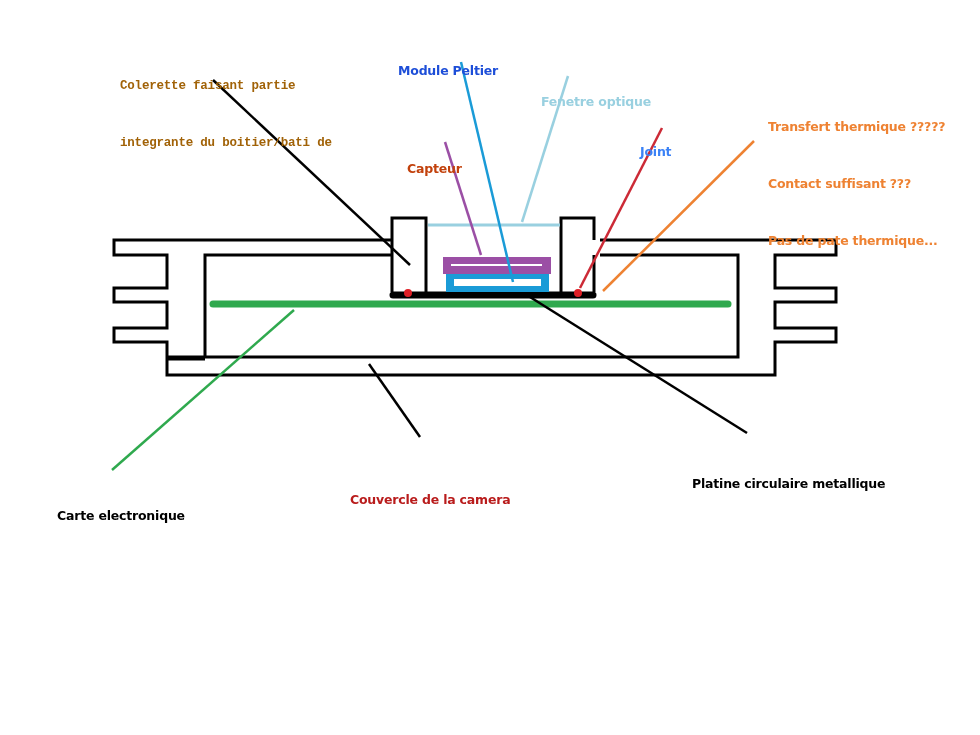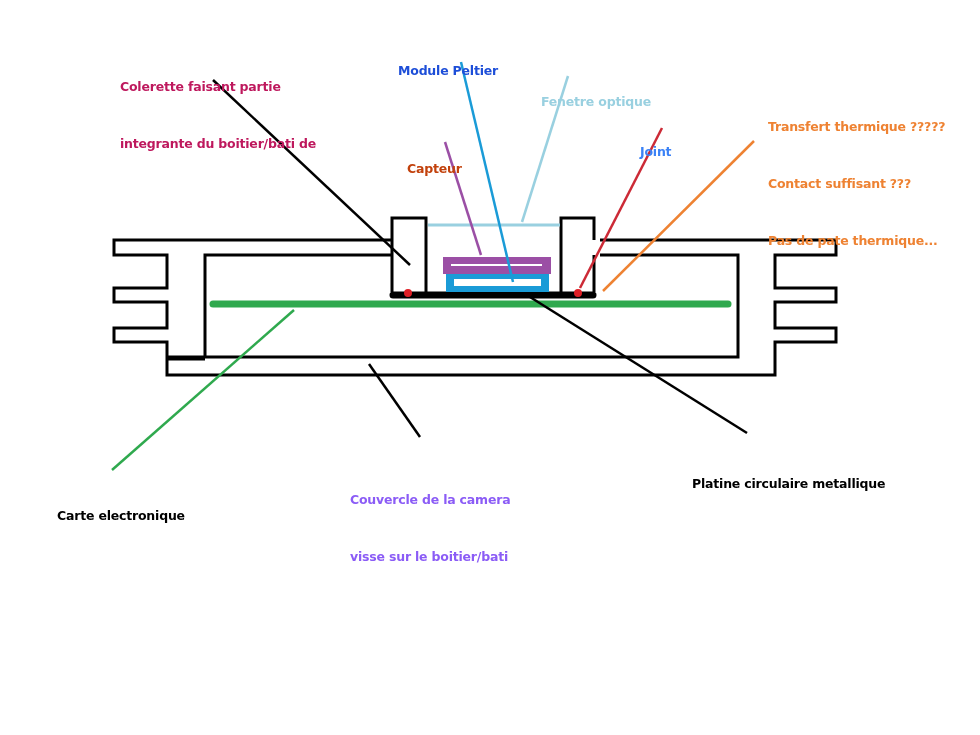--- a/index.html
+++ b/index.html
@@ -44,21 +44,21 @@
   <line x1="461" y1="62" x2="513" y2="282" stroke="#1a9bd7" stroke-width="2.5"></line>
   <line x1="568" y1="76" x2="522" y2="222" stroke="#99d0e0" stroke-width="2.5"></line>
   <line x1="445" y1="142" x2="481" y2="255" stroke="#9b4fa5" stroke-width="2.5"></line>
   <line x1="662" y1="128" x2="580" y2="288" stroke="#cc2a36" stroke-width="2.5"></line>
   <line x1="754" y1="141" x2="603" y2="291" stroke="#ee8232" stroke-width="2.5"></line>
   <line x1="294" y1="310" x2="112" y2="470" stroke="#2fa94e" stroke-width="2.5"></line>
   <line x1="369" y1="364" x2="420" y2="437" stroke="#000" stroke-width="2.5"></line>
   <line x1="530" y1="297" x2="747" y2="433" stroke="#000" stroke-width="2.5"></line>
 </svg>
 
-<div class="lbl" style="left:120px;top:39px;color:#be185d;">
+<div class="lbl" style="left:120px;top:39px;color:#a16207;font-family:Liberation Mono, monospace;">
   <div>Colerette faisant partie</div>
   <div>integrante du boitier/bati de</div>
 </div>
 
 <div class="lbl" style="left:398px;top:23px;color:#1d4ed8;">
   <div>Module Peltier</div>
 </div>
 
 <div class="lbl" style="left:541px;top:54px;color:#99d0e0;">
   <div>Fenetre optique</div>
@@ -75,20 +75,19 @@
 <div class="lbl" style="left:720px;top:79px;color:#ee8232;margin-left:48px;">
   <div>Transfert thermique ?????</div>
   <div>Contact suffisant ???</div>
   <div>Pas de pate thermique...</div>
 </div>
 
 <div class="lbl" style="left:57px;top:468px;color:#000000;">
   <div>Carte electronique</div>
 </div>
 
-<div class="lbl" style="left:350px;top:452px;color:#8b5cf6;">
+<div class="lbl" style="left:350px;top:452px;color:#b91c1c;">
   <div>Couvercle de la camera</div>
-  <div>visse sur le boitier/bati</div>
 </div>
 
 <div class="lbl" style="left:692px;top:436px;color:#000;">
   <div>Platine circulaire metallique</div>
 </div>
 
 </body></html>

